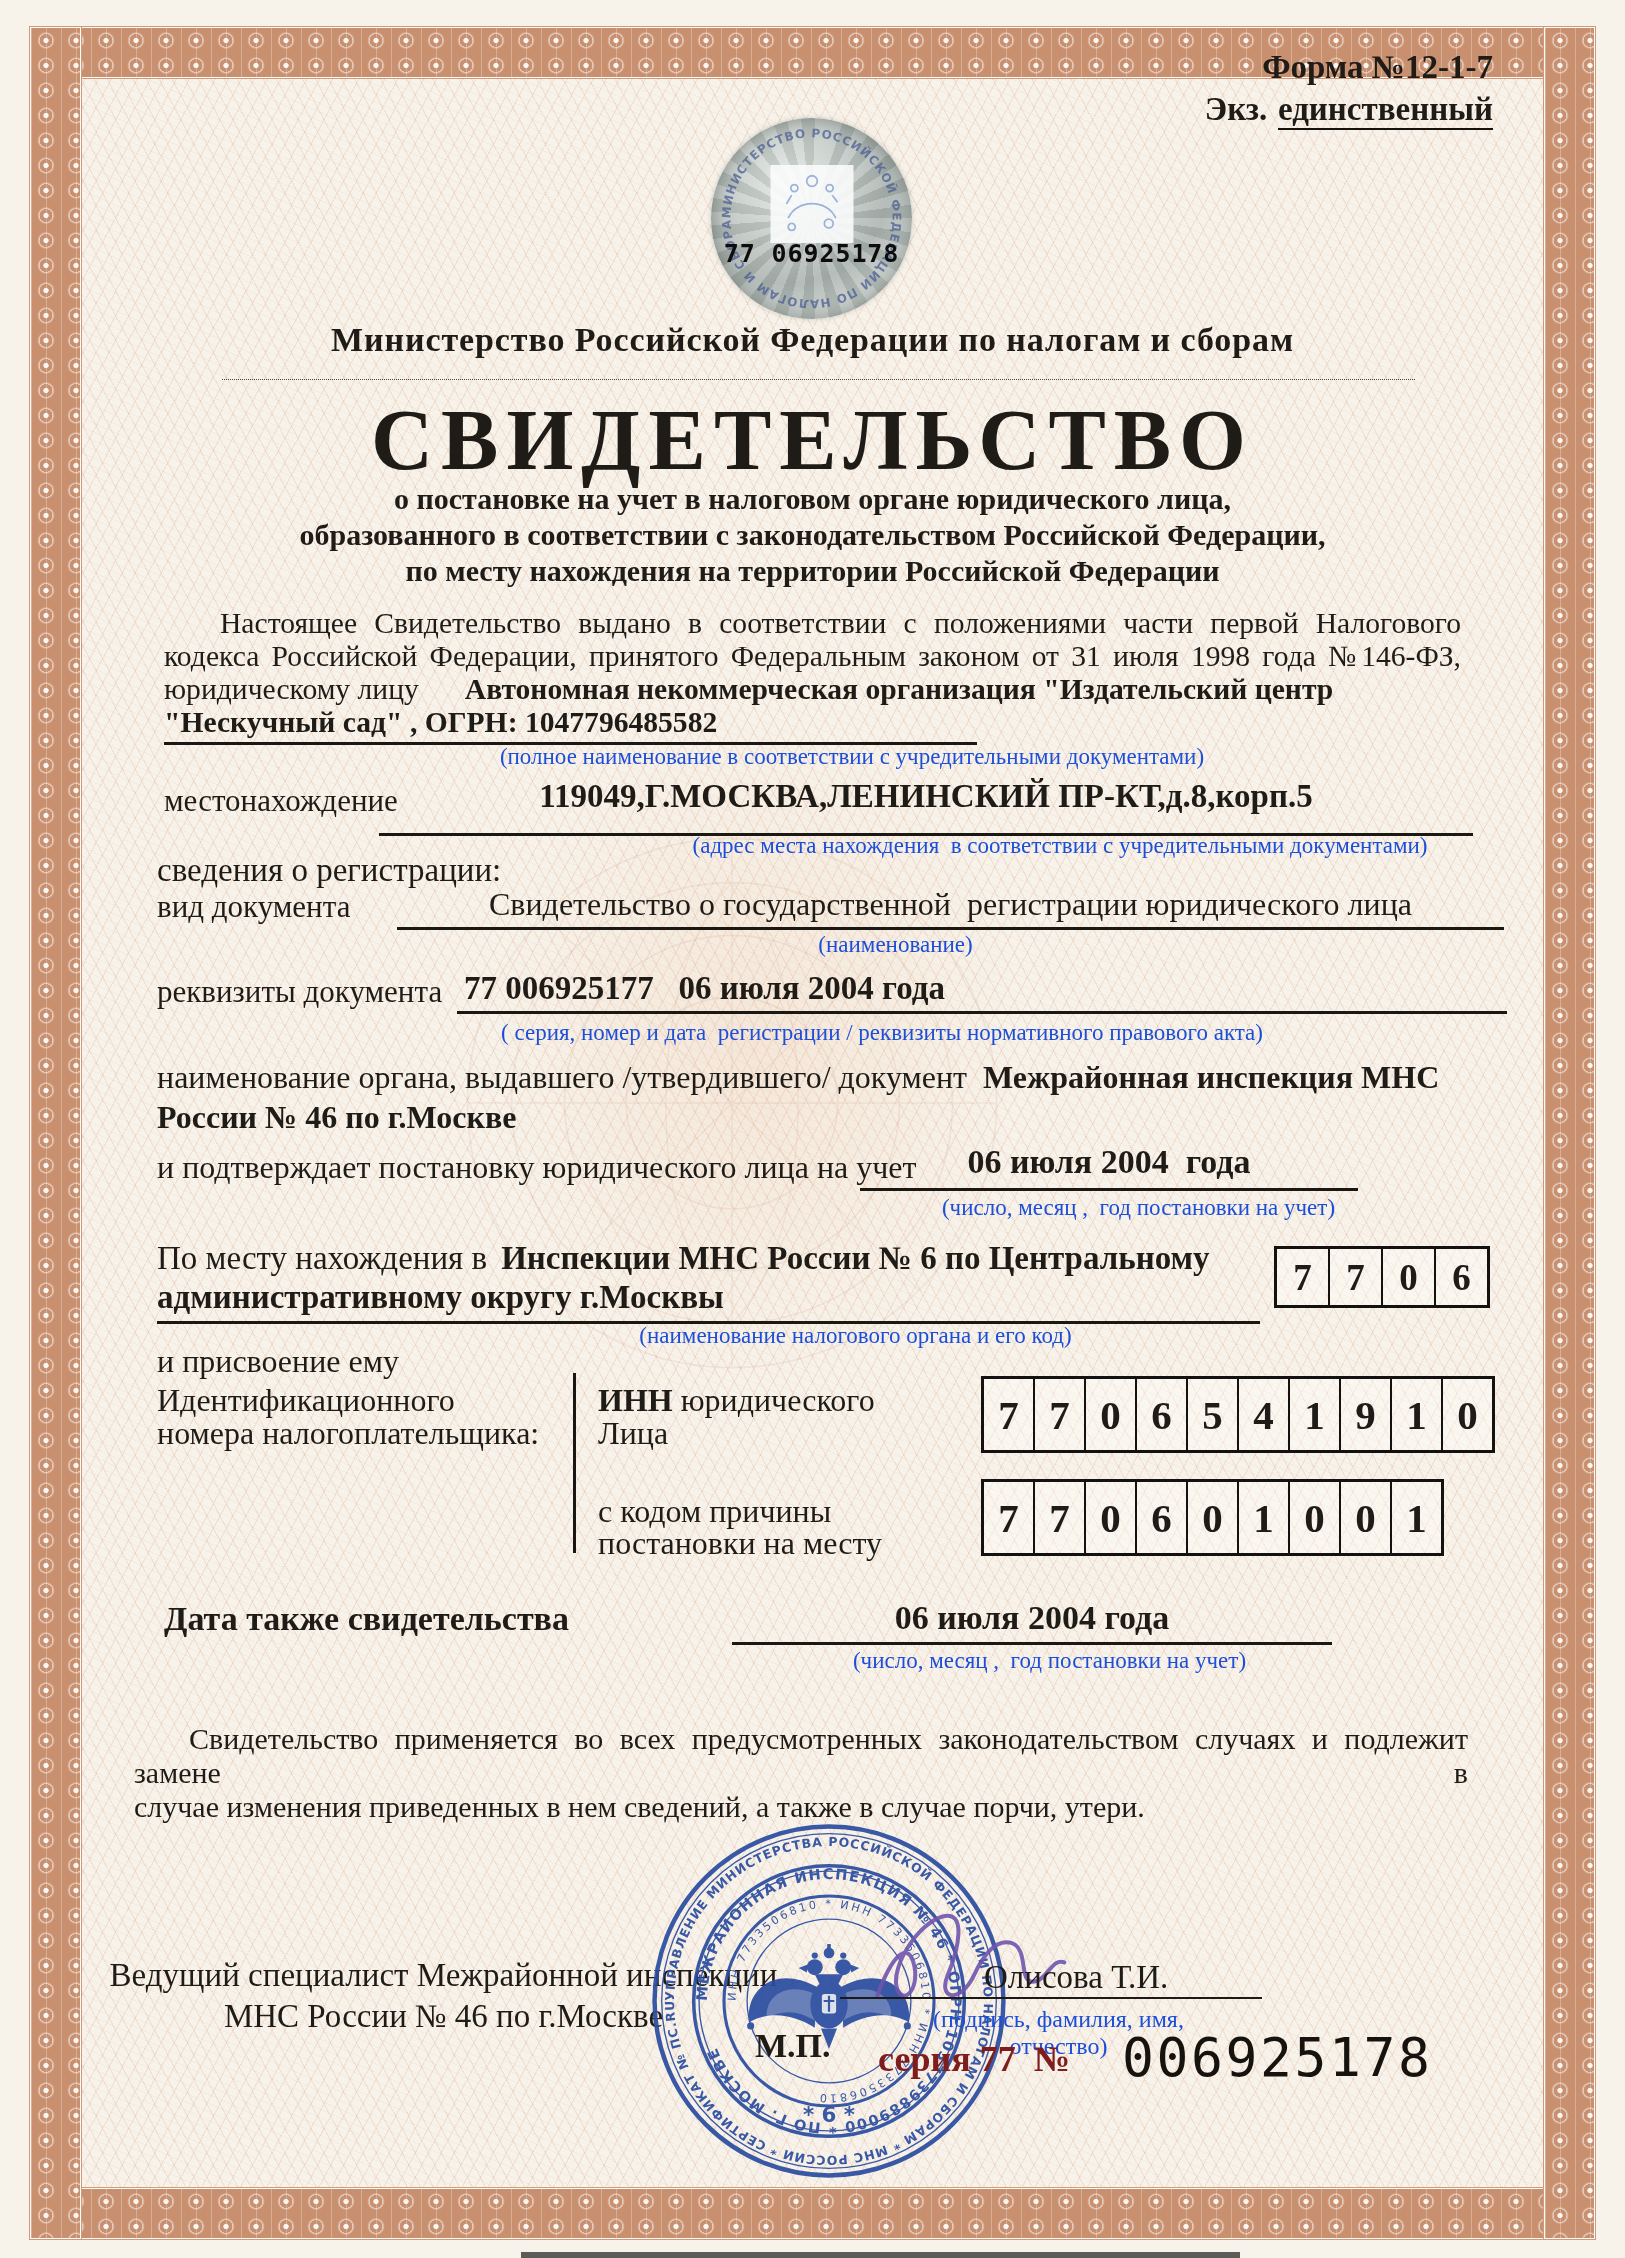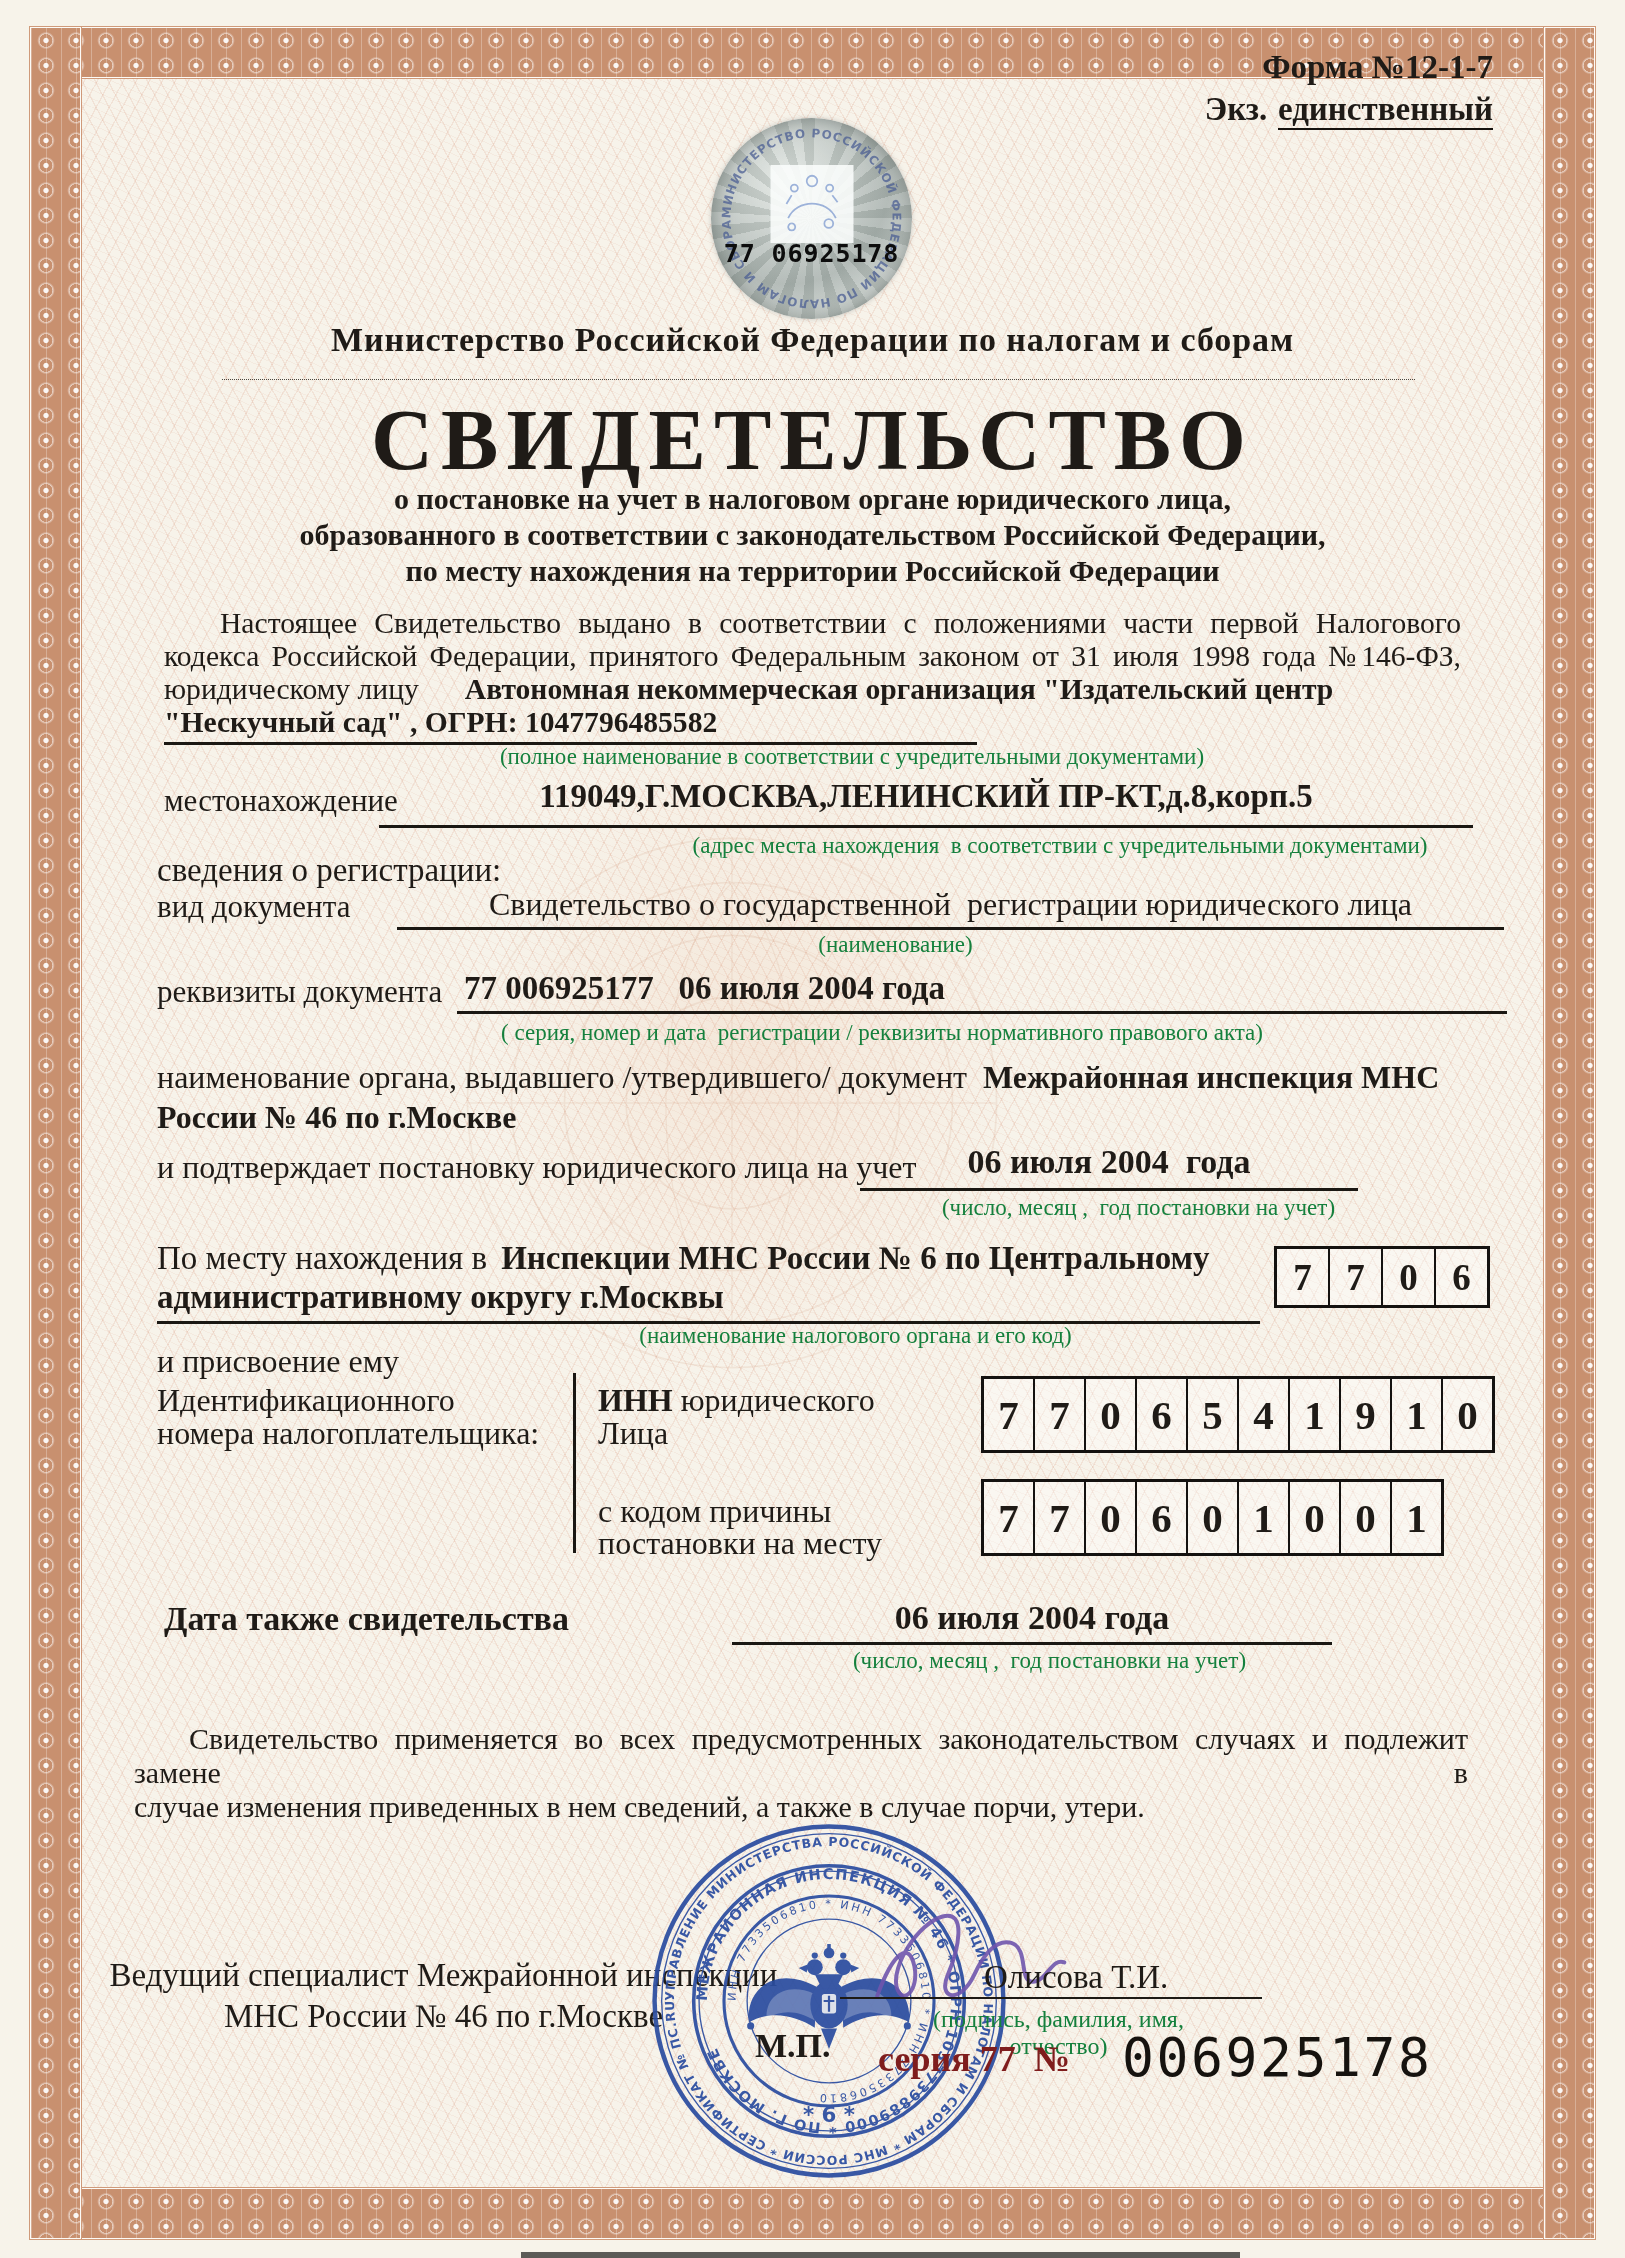--- a/index.html
+++ b/index.html
@@ -21,21 +21,21 @@
      radial-gradient(ellipse 379px 476px at 46% 46%, rgba(233,183,150,.20), rgba(233,183,150,0) 70%),
      repeating-linear-gradient(62deg, rgba(205,117,85,.13) 0 1.3px, rgba(0,0,0,0) 1.3px 11.5px),
      repeating-linear-gradient(-62deg, rgba(205,117,85,.13) 0 1.3px, rgba(0,0,0,0) 1.3px 11.5px),
      repeating-linear-gradient(24deg, rgba(205,117,85,.07) 0 0.9px, rgba(0,0,0,0) 0.9px 8px);}
   .rosette{position:absolute;left:441px;top:812px;opacity:.16;}
   
   .abs{position:absolute;}
   .b{font-weight:bold;}
   .pre{white-space:pre;}
   .lbl{font-size:31px;}
-  .cap{font-size:23px;color:#15803d;text-align:center;}
+  .cap{font-size:23px;color:#1d4ed8;text-align:center;}
   .ul{border-bottom:3.1px solid #1b1813;}
   
   .form-no{right:132px;top:46px;text-align:right;font-weight:bold;font-size:33px;line-height:42px;}
   .copy-u{border-bottom:2.6px solid #16130f;padding-bottom:0.9px;margin-left:10.6px;}
   .holo{left:711px;top:118px;width:201px;height:201px;border-radius:50%;
         background:
          repeating-conic-gradient(from 10deg, rgba(255,255,255,.16) 0 8deg, rgba(110,120,116,.16) 8deg 16deg),
          radial-gradient(circle at 38% 32%, #e2e7e3, #a7b0ac 55%, #c6cdc9 75%, #949d99);
         box-shadow:inset 0 0 17.6px rgba(80,90,86,.55), 0 0 5.3px rgba(120,120,120,.35);}
   .holo .sq{position:absolute;left:50%;top:43%;transform:translate(-50%,-50%);width:83px;height:78px;
@@ -47,21 +47,21 @@
   .ministry-line{left:222px;right:210px;top:379px;border-top:1.8px dotted #4c4840;height:0;}
   .doc-title{left:0;right:0;top:390px;text-align:center;font-weight:bold;font-size:86px;letter-spacing:8px;}
   .subtitle{left:0;right:0;top:481px;text-align:center;font-weight:bold;font-size:30px;line-height:36px;}
   .intro{left:164px;top:607px;width:1297px;font-size:29.6px;line-height:33px;}
   .intro .j{text-align:justify;text-align-last:justify;}
   .intro .ind{text-indent:56px;}
   .intro .l3 b{margin-left:46px;}
   .org2{display:block;width:813px;border-bottom:3.1px solid #1b1813;padding-bottom:2.6px;}
   .intro-cap{left:371px;top:744px;width:962px;}
   .loc-lbl{left:164px;top:783px;}
-  .loc-val{left:379px;top:778px;width:1094px;text-align:center;font-weight:bold;font-size:33px;padding-bottom:10px;}
+  .loc-val{left:379px;top:778px;width:1094px;text-align:center;font-weight:bold;font-size:33px;padding-bottom:18px;}
   .loc-cap{left:650px;top:833px;width:820px;}
   .reg-lbl{left:157px;top:852px;font-size:33px;}
   .doctype-lbl{left:157px;top:889px;}
   .doctype-val{left:397px;top:886px;width:1107px;text-align:center;font-size:32px;padding-bottom:3.5px;}
   .doctype-cap{left:741px;top:932px;width:309px;}
   .req-lbl{left:157px;top:974px;}
   .req-val{left:457px;top:970px;width:1050px;font-weight:bold;font-size:33px;padding-bottom:3.5px;padding-left:7px;box-sizing:border-box;}
   .req-cap{left:485px;top:1020px;width:794px;}
   .auth{left:157px;top:1057px;width:1315px;font-size:32px;line-height:40px;}
   .auth .b{margin-left:16px;}

